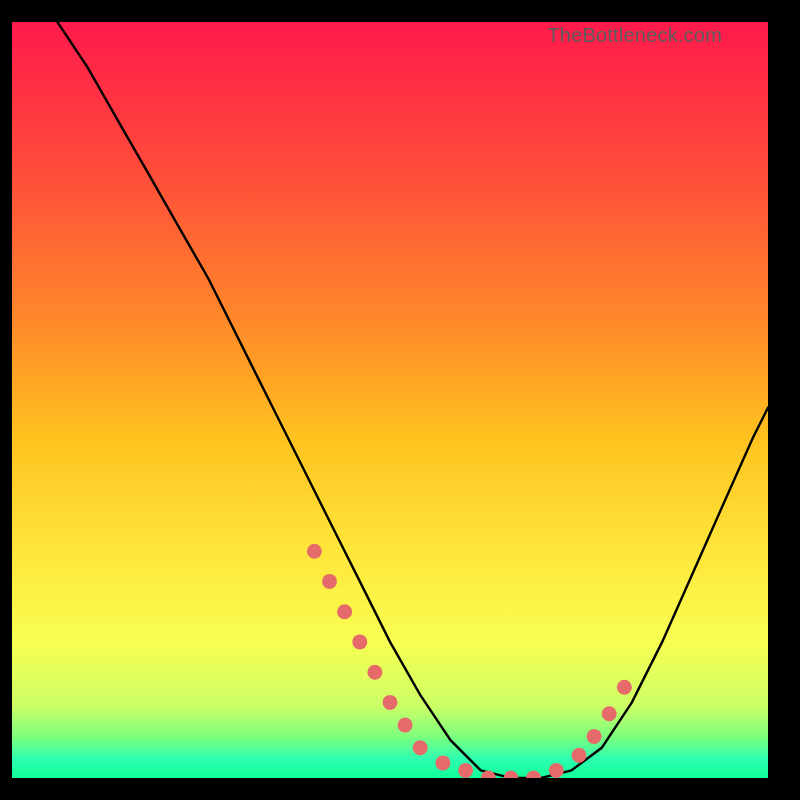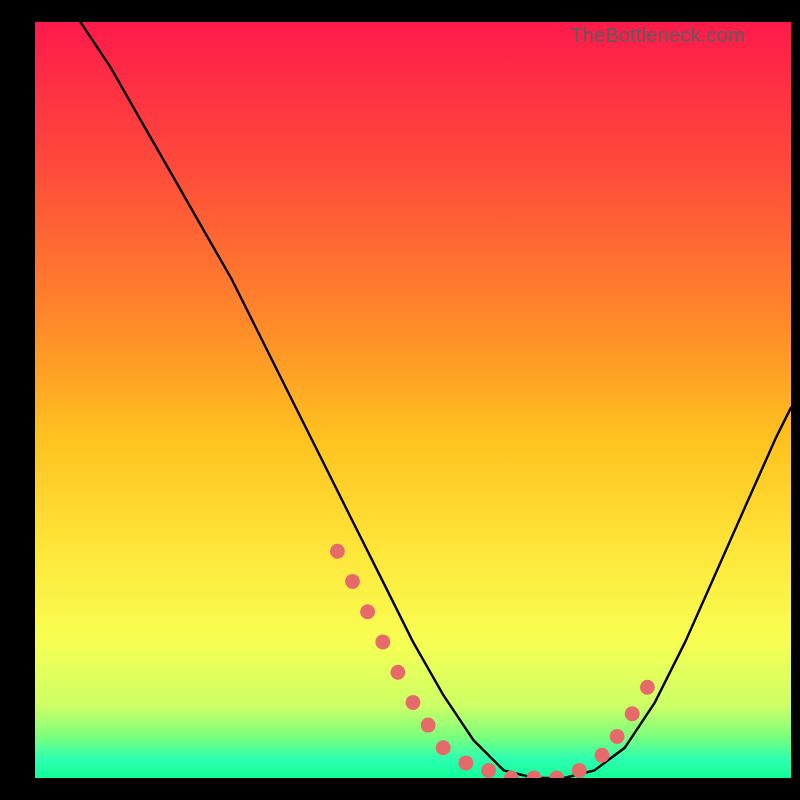--- a/index.html
+++ b/index.html
@@ -6,21 +6,21 @@
     margin: 0;
     padding: 0;
     width: 800px;
     height: 800px;
     background: #000000;
     overflow: hidden;
     font-family: Arial, Helvetica, sans-serif;
   }
   .frame {
     position: absolute;
-    left: 35px;
+    left: 12px;
     top: 22px;
     width: 716px;
     height: 756px;
     background: #000;
     box-sizing: border-box;
   }
   .plot-area {
     position: absolute;
     left: 0;
     top: 0;

